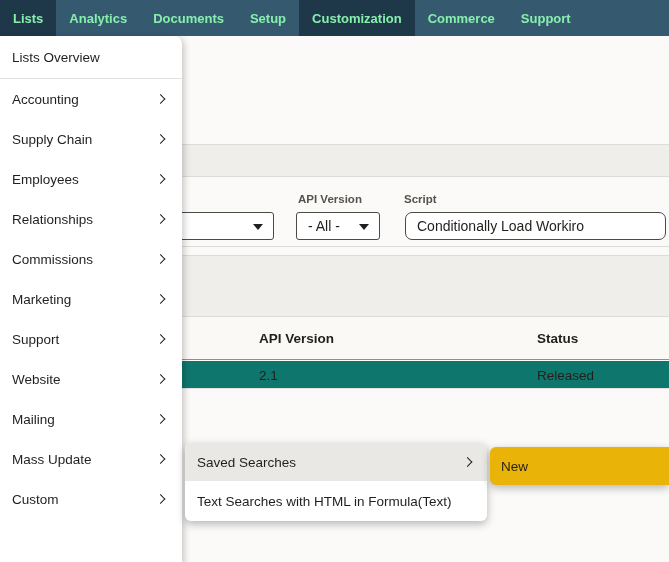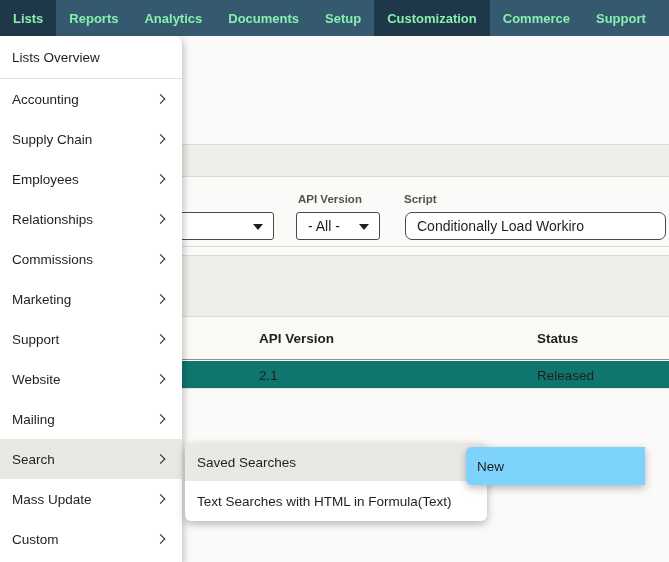--- a/index.html
+++ b/index.html
@@ -83,22 +83,22 @@
   .submenu {
     position:absolute; left:185px; top:443px; width:302px;
     background:#FFFFFF; border-radius:6px;
     box-shadow:0 3px 9px rgba(0,0,0,0.28); overflow:hidden;
   }
   .submenu .menu-item { padding:0 12px; height:38px; }
   .submenu .menu-item.tall { height:40px; }
   .submenu .chev { right:16px; }
   
   .flyout {
-    position:absolute; left:466px; top:447px; width:179px;
-    background:#7dd3fc; border-radius:6px 0 0 6px;
+    position:absolute; left:490px; top:447px; width:179px;
+    background:#eab308; border-radius:6px 0 0 6px;
     box-shadow:0 3px 9px rgba(0,0,0,0.28);
   }
   .flyout .menu-item { padding:0 11px; height:38px; }
 </style>
 </head>
 <body>
 
 <div class="page">
 
   <div class="band band1"></div>
@@ -125,21 +125,20 @@
     <span class="cell hdr col-api">API Version</span>
     <span class="cell hdr col-status">Status</span>
   </div>
   <div class="tbl-row">
     <span class="cell col-api">2.1</span>
     <span class="cell col-status">Released</span>
   </div>
 
   <div class="navbar">
     <div class="nav-item active">Lists</div>
-    <div class="nav-item">Reports</div>
     <div class="nav-item">Analytics</div>
     <div class="nav-item">Documents</div>
     <div class="nav-item">Setup</div>
     <div class="nav-item active">Customization</div>
     <div class="nav-item">Commerce</div>
     <div class="nav-item">Support</div>
   </div>
 
   <div class="menu-panel">
     <div class="menu-item first">
@@ -175,24 +174,20 @@
       <span class="chev"></span>
     </div>
     <div class="menu-item">
       <span>Website</span>
       <span class="chev"></span>
     </div>
     <div class="menu-item">
       <span>Mailing</span>
       <span class="chev"></span>
     </div>
-    <div class="menu-item highlight">
-      <span>Search</span>
-      <span class="chev"></span>
-    </div>
     <div class="menu-item">
       <span>Mass Update</span>
       <span class="chev"></span>
     </div>
     <div class="menu-item">
       <span>Custom</span>
       <span class="chev"></span>
     </div>
   </div>
 

